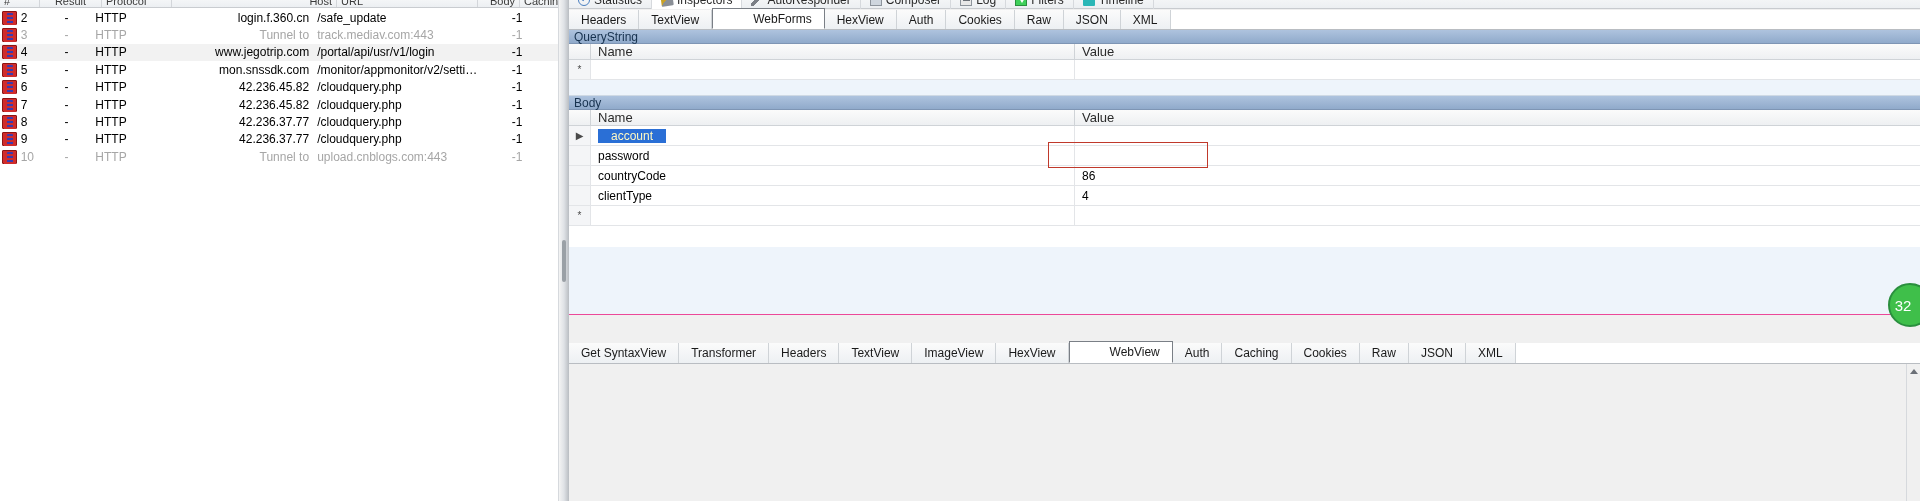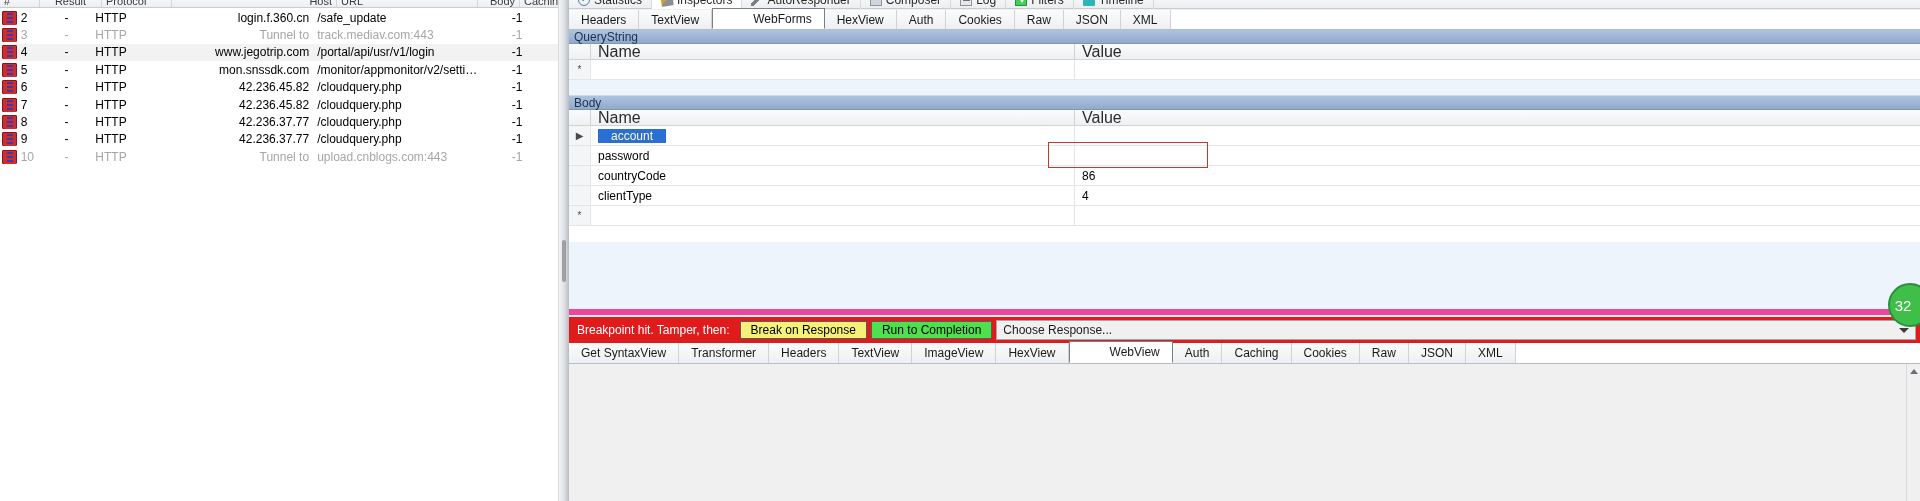--- a/index.html
+++ b/index.html
@@ -112,33 +112,33 @@
   }
   .itab.sel {
     background:#ffffff;
     border: 1px solid #7a7f86; border-bottom: 1px solid #ffffff;
     margin-top:-2px; position:relative; z-index:2;padding-left:40px;
   }
 
   
   #insp-body {
     position:absolute; left:0; top:30px; width:1351px; height:285px;
-    background:#ffffff; border-bottom:6px solid #ec4899;
+    background:#ffffff; border-bottom:1px solid #ec4899;
   }
 
   .sec-head {
     height: 14px; background: linear-gradient(to bottom,#aec3de,#90aacb);
     border-bottom: 1px solid #7e95b4;
     display:flex; align-items:center; padding-left:5px;
     font-size:12px; color:#17324f;
   }
   .grid { width:100%; background:#ffffff; }
   .grid-head {
     height: 16px; background: linear-gradient(to bottom,#fbfbfb,#eef0f2);
-    border-bottom: 1px solid #cfd3d7; display:flex; align-items:center; font-size:16px; color:#2b2b2b;
+    border-bottom: 1px solid #cfd3d7; display:flex; align-items:center; font-size:13px; color:#2b2b2b;
   }
   .gh-sel { width: 22px; border-right:1px solid #cfd3d7; height:100%; }
   .gh-name { width: 484px; border-right:1px solid #cfd3d7; height:100%; display:flex; align-items:center; padding-left:7px; }
   .gh-val { flex:1; height:100%; display:flex; align-items:center; padding-left:7px; }
 
   .grow { height: 20px; display:flex; align-items:center; border-bottom:1px solid #e3e5e8; font-size:12px; background:#fff; position:relative; }
   .gr-sel { width:22px; height:100%; border-right:1px solid #e3e5e8; background:#f4f5f7; display:flex; align-items:center; justify-content:center; color:#4a4a4a; font-size:10px;}
   .gr-name { width:484px; height:100%; border-right:1px solid #e3e5e8; display:flex; align-items:center; padding-left:7px; }
   .gr-val { flex:1; height:100%; display:flex; align-items:center; padding-left:7px; }
   .sel-text { background:#2a6fd6; color:#fef9c3; padding:0 13px; }
@@ -458,33 +458,20 @@
               </div>
               <div class="gr-val">
                 <span></span>
               </div>
             </div>
           </div>
       </div>
       <div style="position:absolute;left:0;bottom:0;width:1351px;height:67px;background:#eef4fb;"></div>
     </div>
 
-    <div id="bp-wrap">
-      <div id="bp-msg">Breakpoint hit. Tamper, then:</div>
-      <div class="bp-btn yellow">
-        <span>Break on Response</span>
-      </div>
-      <div class="bp-btn green">
-        <span>Run to Completion</span>
-      </div>
-      <div id="bp-select">
-        <span>Choose Response...</span>
-        <span class="chev"></span>
-      </div>
-    </div>
 
     <div id="resp-tabs">
         <div class="itab">
           <span>Get SyntaxView</span>
         </div>
         <div class="itab">
           <span>Transformer</span>
         </div>
         <div class="itab">
           <span>Headers</span>

